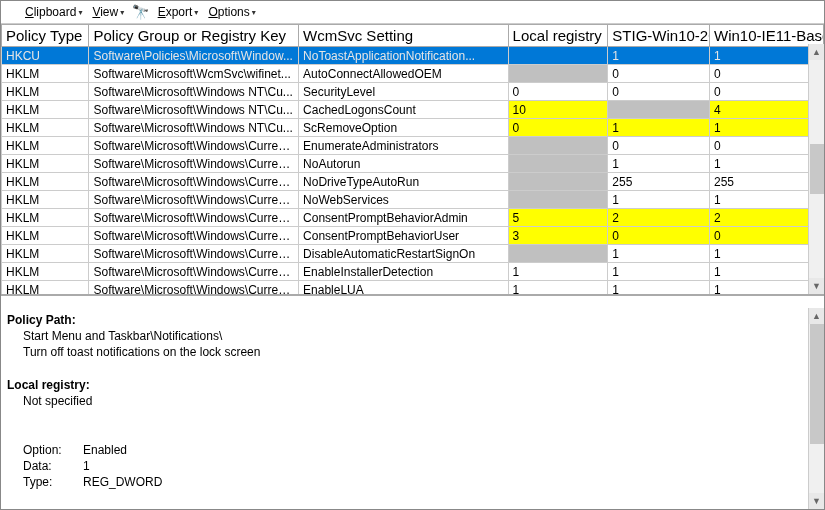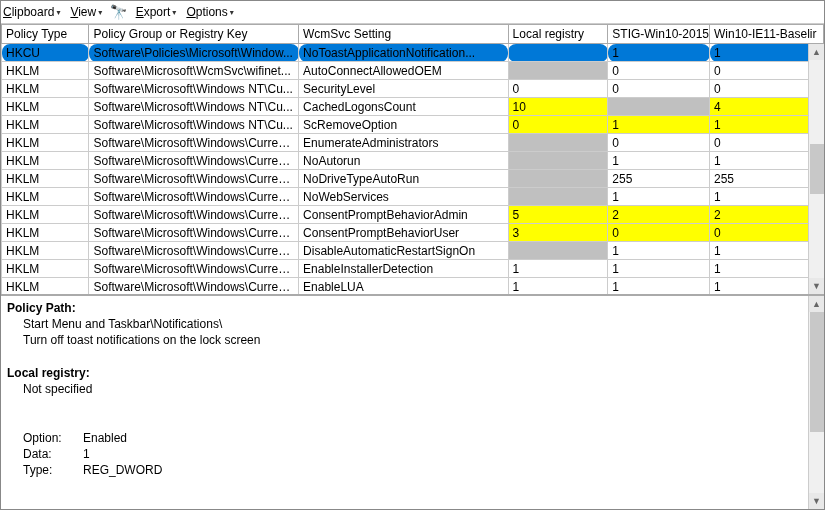--- a/index.html
+++ b/index.html
@@ -11,21 +11,21 @@
     width: 825px;
     height: 510px;
     overflow: hidden;
     border: 1px solid #888;
     position: relative;
   }
   .menubar {
     display: flex;
     align-items: center;
     gap: 6px;
-    padding: 3px 0;
+    padding: 3px 22px;
     background: #fff;
     border-bottom: 1px solid #ccc;
     font-size: 12px;
     text-align: center;
   }
   .menu-item {
     display: flex;
     align-items: center;
     gap: 2px;
     cursor: default;
@@ -62,40 +62,39 @@
     border-collapse: collapse;
     width: 100%;
     table-layout: fixed;
   }
   table.policy-grid th {
     background: #fff;
     border: 1px solid #aaa;
     text-align: left;
     font-weight: normal;
     padding: 2px 4px;
-    font-size: 12px;
+    font-size: 15px;
     white-space: nowrap;
     overflow: hidden;
     position: sticky;
     top: 0;
   }
   table.policy-grid td {
     border: 1px solid #ccc;
     padding: 1px 4px;
     font-size: 12px;
     white-space: nowrap;
     overflow: hidden;
     text-overflow: ellipsis;
     height: 18px;
     background: #fff;
   }
   tr.selected td {
     background: #0078d7 !important;
-    color: #000000;
-    border-radius: 8px;
+    color: #e5e5e5;
   }
   td.gray { background: #c0c0c0 !important; }
   td.yellow { background: #ffff00 !important; }
   .scrollbar-v {
     position: absolute;
     right: 0;
     top: 20px;
     bottom: 0;
     width: 16px;
     background: #f0f0f0;
@@ -118,20 +117,21 @@
   .scrollbar-v .thumb, .scrollbar-v2 .thumb {
     background: #c8c8c8;
     width: 14px;
     height: 50px;
     margin: 0 auto;
   }
   .detail-wrap {
     flex: 1;
     position: relative;
     overflow: hidden;
+    margin-top: 12px;
   }
   .detail {
     padding: 4px 6px;
     font-size: 12px;
     line-height: 1.35;
   }
   .detail b { font-weight: bold; }
   .detail .indent { margin-left: 16px; }
   .detail .row { display: flex; }
   .detail .row .lbl { width: 60px; margin-left: 16px; }

